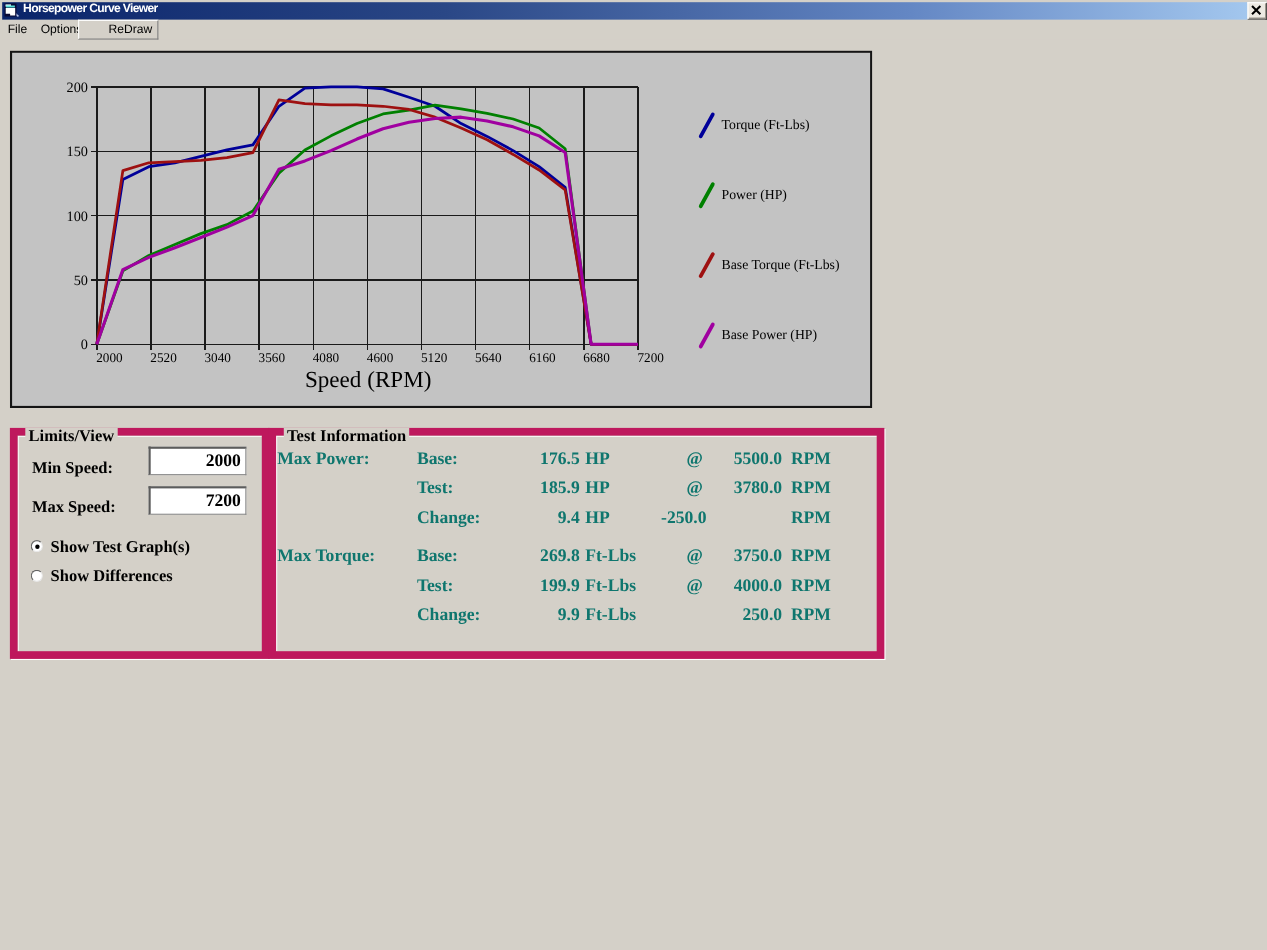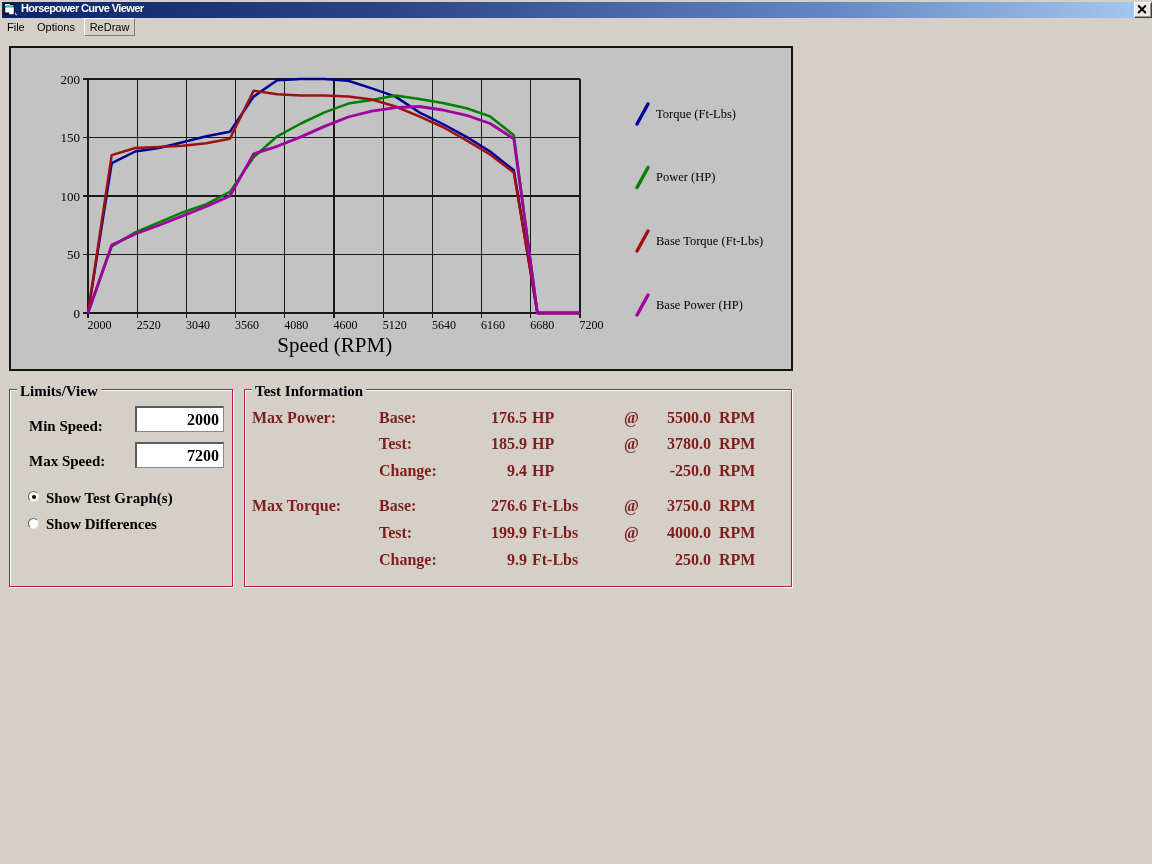--- a/index.html
+++ b/index.html
@@ -8,27 +8,27 @@
 .abs{position:absolute;}
 .titlebar{left:2px;top:2px;width:1148px;height:16px;
   background:linear-gradient(to right,#0a246a 0%,#2a4786 35%,#6487c4 72%,#a6caf0 100%);}
 .ttext{left:21px;top:2px;color:#fff;font-size:11px;line-height:13px;font-weight:bold;white-space:nowrap;letter-spacing:-0.6px;}
 .closebtn{left:1134px;top:2px;width:16px;height:14px;background:#ece9e2;
   border-top:1px solid #ffffff;border-left:1px solid #ffffff;
   border-right:1px solid #404040;border-bottom:1px solid #404040;
   box-shadow:inset -1px -1px 0 #9a968c;}
 .menubar{left:2px;top:18px;width:1148px;height:18px;background:#d4d0c8;font-size:11px;color:#000;}
 .mitem{position:absolute;top:2px;height:14px;line-height:14px;}
-.redraw{position:absolute;left:82px;top:0px;width:49px;height:16px;line-height:16px;text-align:center;
+.redraw{position:absolute;left:69px;top:0px;width:49px;height:16px;line-height:16px;text-align:center;
   background:#d4d0c8;border-top:1px solid #ffffff;border-left:1px solid #ffffff;
-  border-right:1px solid #808080;border-bottom:1px solid #808080;}
-.gbox{border:1px solid #be185d;box-shadow:1px 1px 0 #ffffff,inset 1px 1px 0 #ffffff;}
+  border-right:1px solid #808080;border-bottom:1px solid #808080;padding-left:22px;}
+.gbox{border:7px solid #be185d;box-shadow:1px 1px 0 #ffffff,inset 1px 1px 0 #ffffff;}
 .gtitle{position:absolute;top:-7px;left:7px;background:#d4d0c8;padding:0 3px;
   font-family:"Liberation Serif",serif;font-weight:bold;font-size:15px;white-space:nowrap;}
-.ser{font-family:"Liberation Serif",serif;font-weight:bold;font-size:16px;line-height:16px;color:#7f1d1d;white-space:nowrap;}
+.ser{font-family:"Liberation Serif",serif;font-weight:bold;font-size:16px;line-height:16px;color:#0f766e;white-space:nowrap;}
 .ser15{font-family:"Liberation Serif",serif;font-weight:bold;font-size:15px;line-height:17px;color:#000000;white-space:nowrap;}
 .field{background:#ffffff;border-top:2px solid #5c5c5c;border-left:2px solid #5c5c5c;
   border-bottom:1px solid #888888;border-right:1px solid #888888;
   font-family:"Liberation Serif",serif;font-weight:bold;font-size:16px;text-align:right;}
 .radio{width:11px;height:11px;border-radius:50%;background:#ffffff;
   border:1px solid;border-color:#636363 #e8e8e8 #e8e8e8 #636363;box-sizing:border-box;}
 .rdot{position:absolute;left:2.5px;top:2.5px;width:4px;height:4px;border-radius:50%;background:#000;}
 </style>
 </head>
 <body>
@@ -134,36 +134,36 @@
 <div class="abs ser" style="left:252px;top:498px;">Max Torque:</div>
 <div class="abs ser" style="left:379px;top:410px;">Base:</div>
 <div class="abs ser" style="left:379px;top:436px;">Test:</div>
 <div class="abs ser" style="left:379px;top:463px;">Change:</div>
 <div class="abs ser" style="left:379px;top:498px;">Base:</div>
 <div class="abs ser" style="left:379px;top:525px;">Test:</div>
 <div class="abs ser" style="left:379px;top:552px;">Change:</div>
 <div class="abs ser" style="left:427px;top:410px;width:100px;text-align:right;">176.5</div>
 <div class="abs ser" style="left:427px;top:436px;width:100px;text-align:right;">185.9</div>
 <div class="abs ser" style="left:427px;top:463px;width:100px;text-align:right;">9.4</div>
-<div class="abs ser" style="left:427px;top:498px;width:100px;text-align:right;">276.6</div>
+<div class="abs ser" style="left:427px;top:498px;width:100px;text-align:right;">269.8</div>
 <div class="abs ser" style="left:427px;top:525px;width:100px;text-align:right;">199.9</div>
 <div class="abs ser" style="left:427px;top:552px;width:100px;text-align:right;">9.9</div>
 <div class="abs ser" style="left:532px;top:410px;">HP</div>
 <div class="abs ser" style="left:532px;top:436px;">HP</div>
 <div class="abs ser" style="left:532px;top:463px;">HP</div>
 <div class="abs ser" style="left:532px;top:498px;">Ft-Lbs</div>
 <div class="abs ser" style="left:532px;top:525px;">Ft-Lbs</div>
 <div class="abs ser" style="left:532px;top:552px;">Ft-Lbs</div>
 <div class="abs ser" style="left:624px;top:410px;">@</div>
 <div class="abs ser" style="left:624px;top:436px;">@</div>
 <div class="abs ser" style="left:624px;top:498px;">@</div>
 <div class="abs ser" style="left:624px;top:525px;">@</div>
 <div class="abs ser" style="left:601px;top:410px;width:110px;text-align:right;">5500.0</div>
 <div class="abs ser" style="left:601px;top:436px;width:110px;text-align:right;">3780.0</div>
-<div class="abs ser" style="left:601px;top:463px;width:110px;text-align:right;">-250.0</div>
+<div class="abs ser" style="left:601px;top:463px;width:110px;text-align:left;">-250.0</div>
 <div class="abs ser" style="left:601px;top:498px;width:110px;text-align:right;">3750.0</div>
 <div class="abs ser" style="left:601px;top:525px;width:110px;text-align:right;">4000.0</div>
 <div class="abs ser" style="left:601px;top:552px;width:110px;text-align:right;">250.0</div>
 <div class="abs ser" style="left:719px;top:410px;">RPM</div>
 <div class="abs ser" style="left:719px;top:436px;">RPM</div>
 <div class="abs ser" style="left:719px;top:463px;">RPM</div>
 <div class="abs ser" style="left:719px;top:498px;">RPM</div>
 <div class="abs ser" style="left:719px;top:525px;">RPM</div>
 <div class="abs ser" style="left:719px;top:552px;">RPM</div>
 

